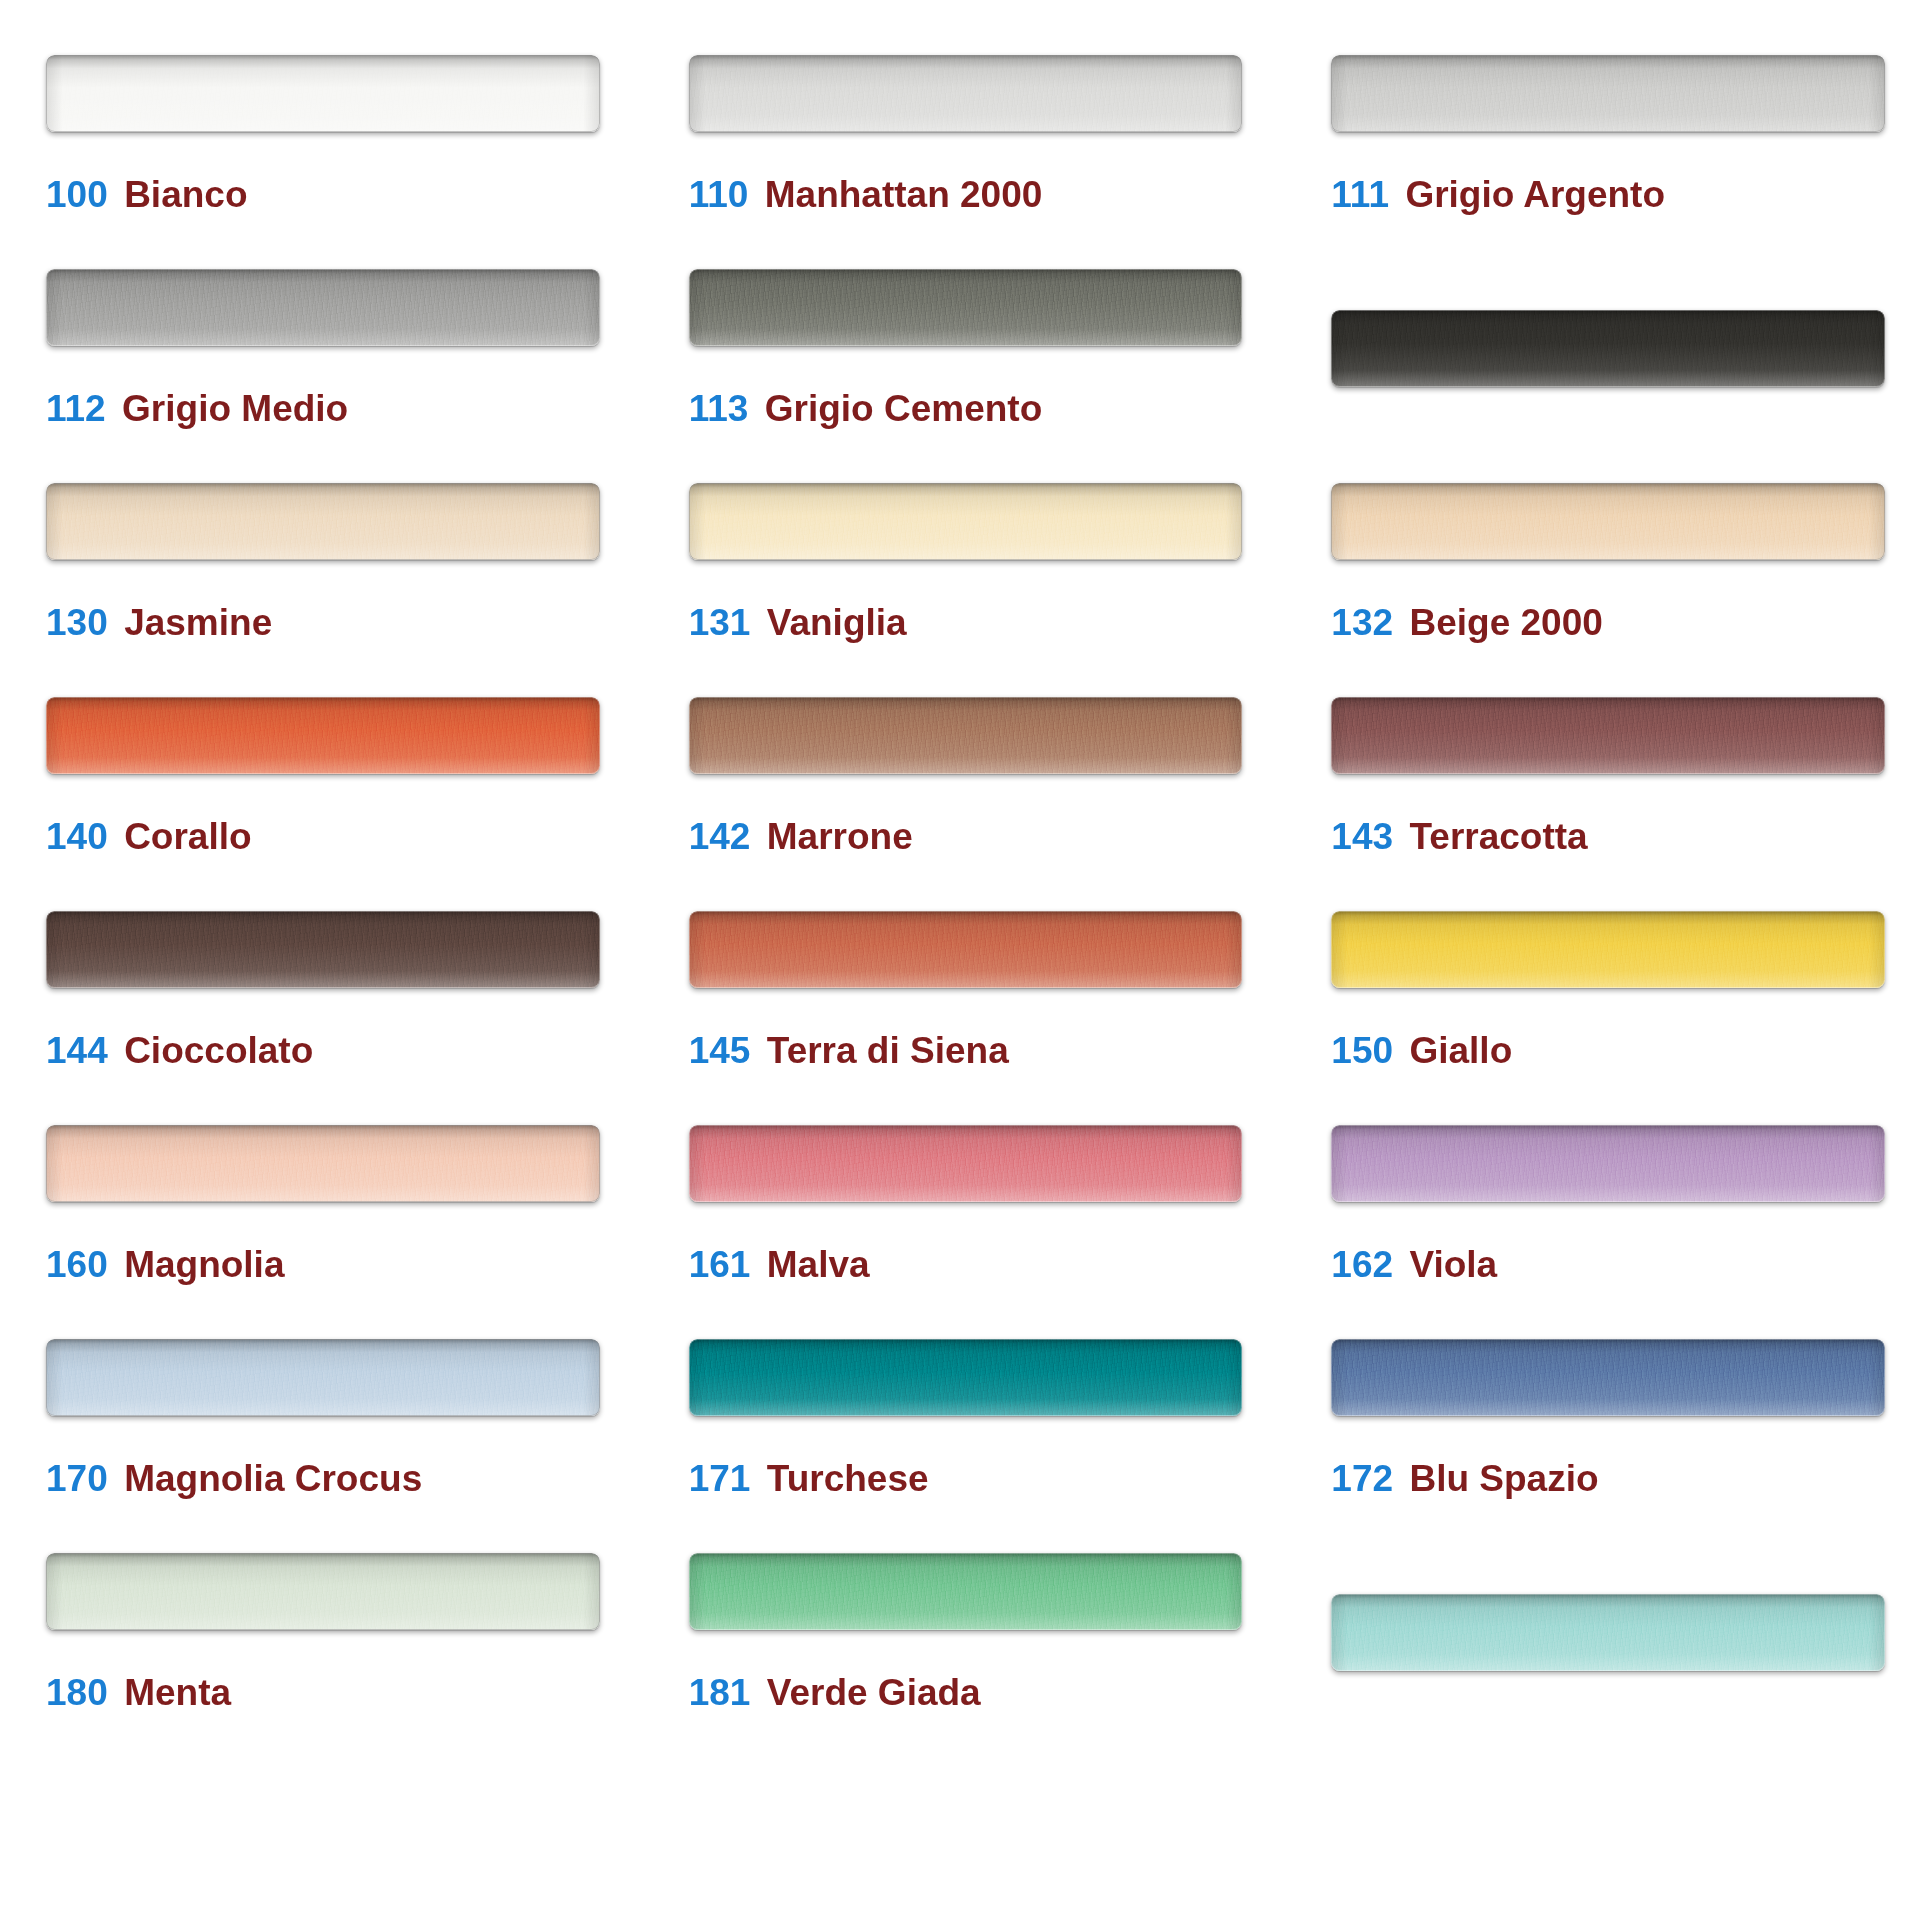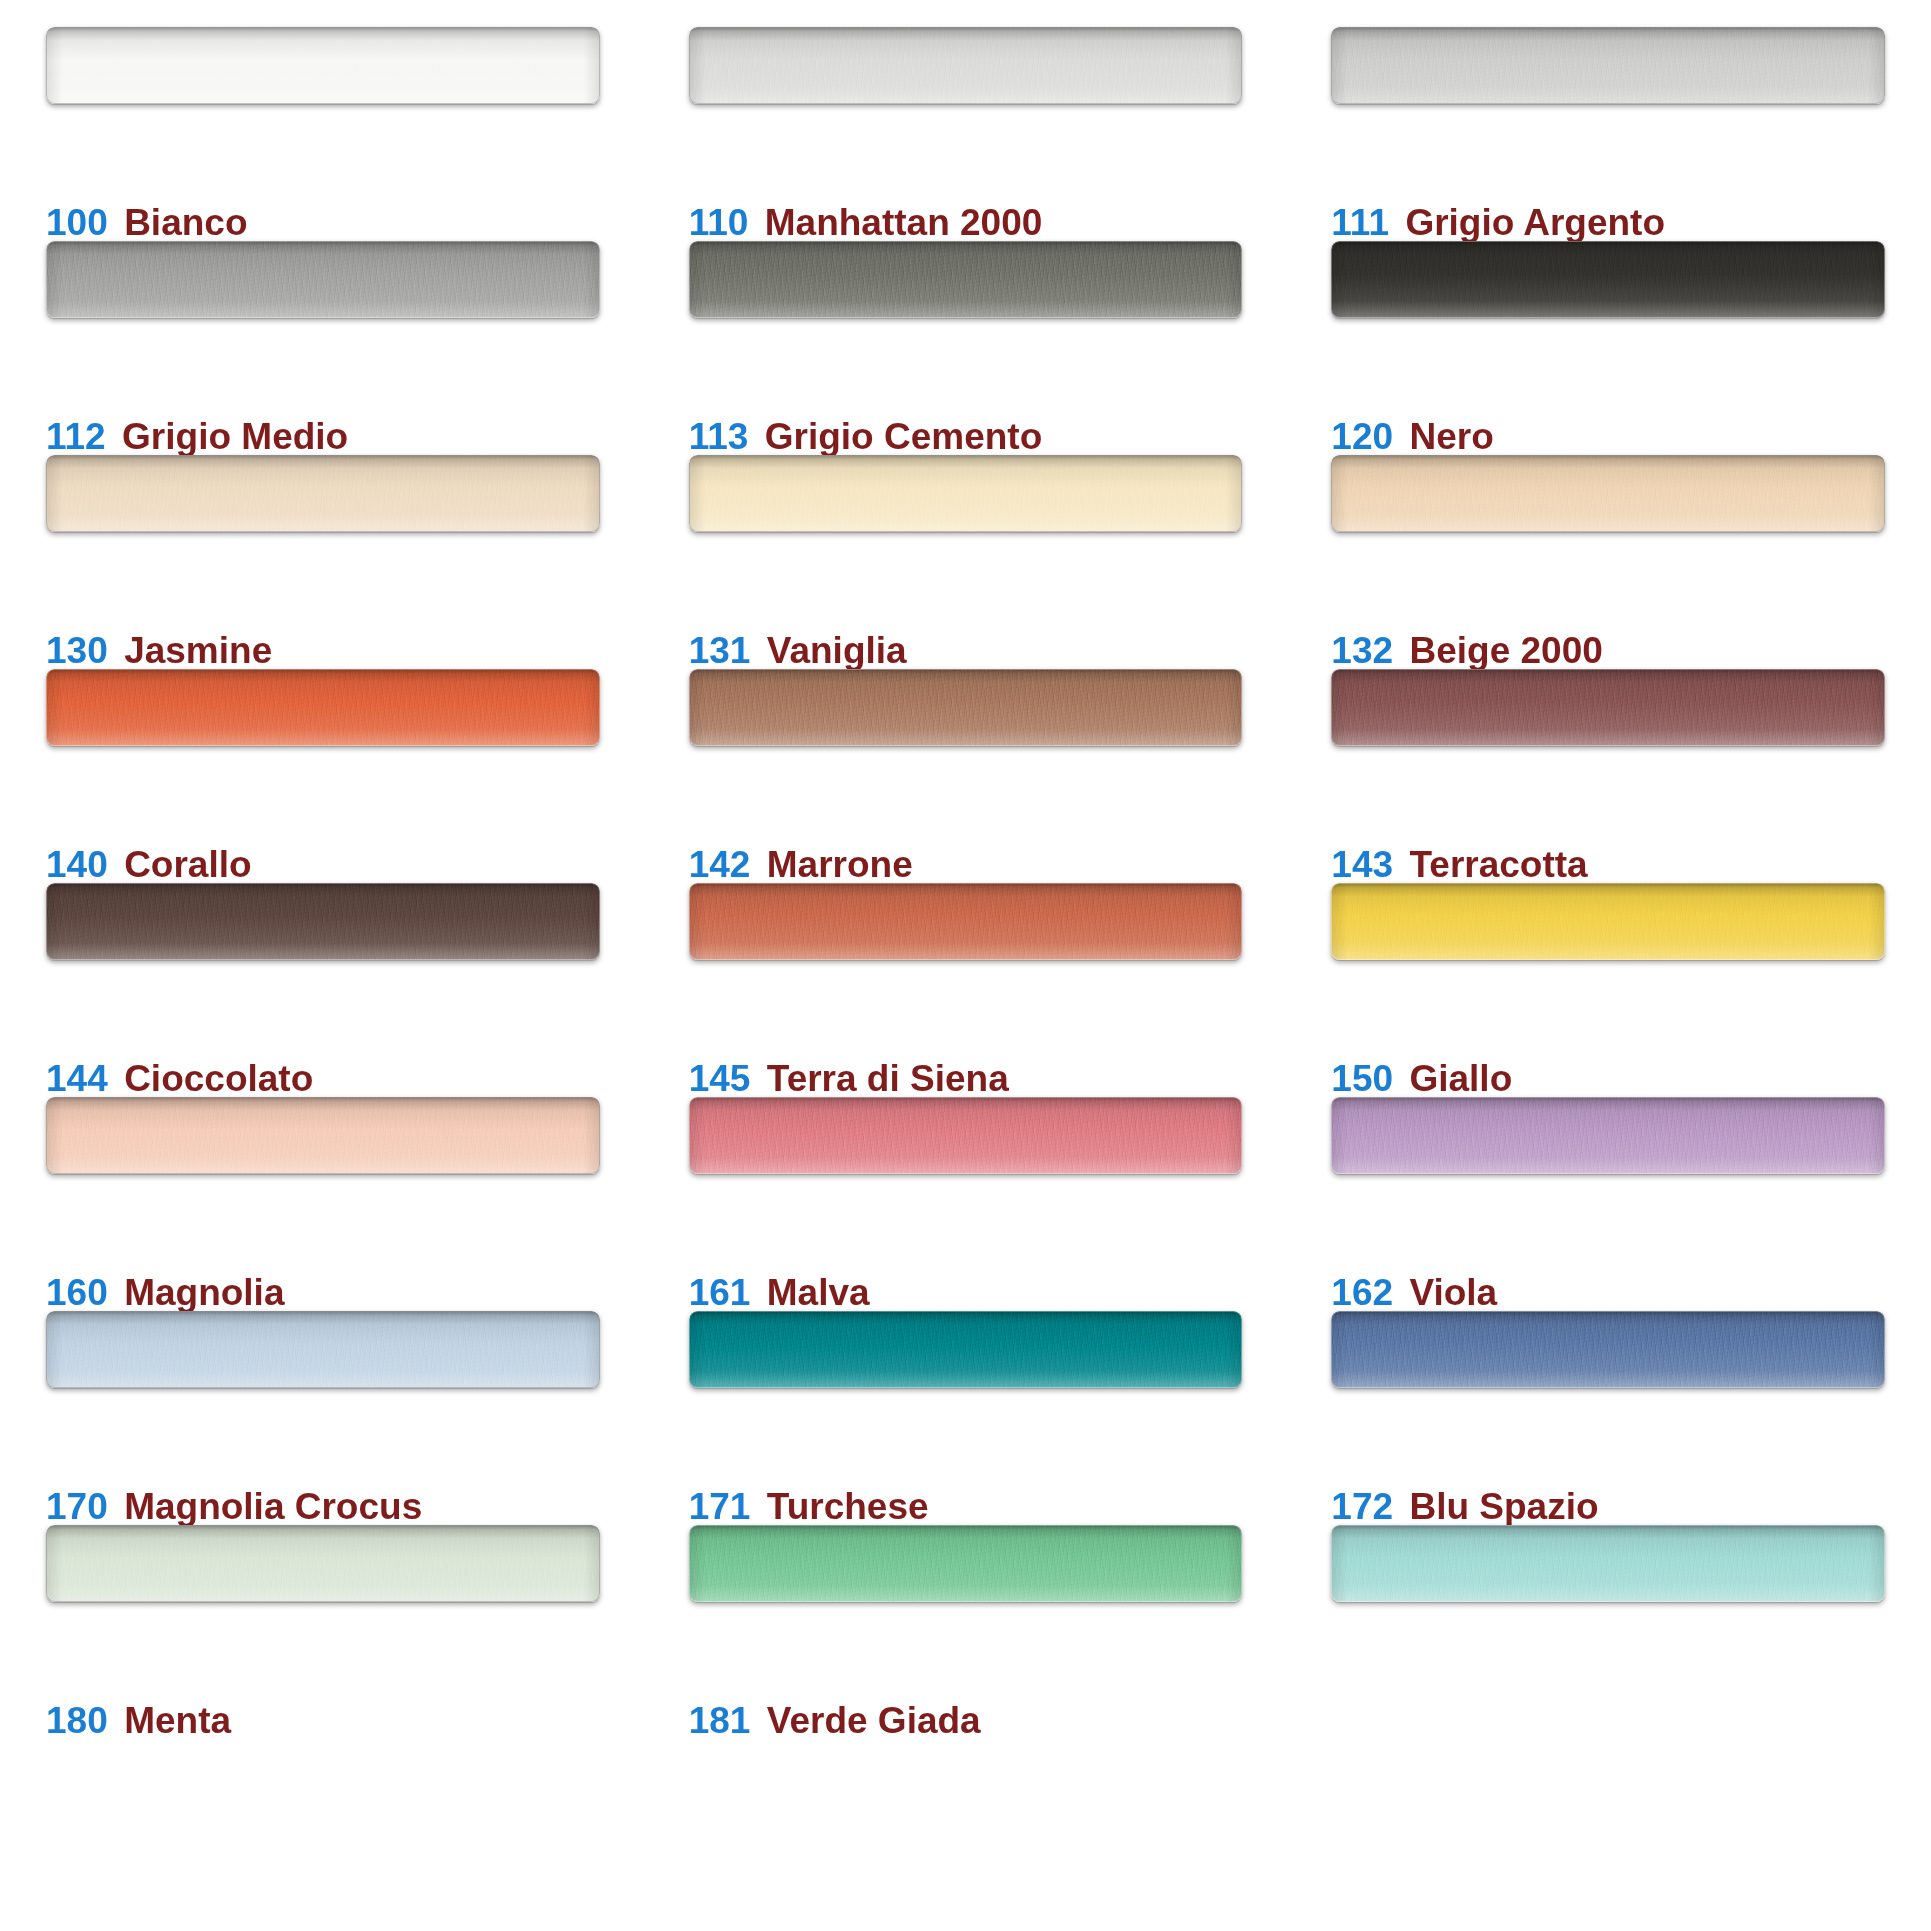--- a/index.html
+++ b/index.html
@@ -19,21 +19,21 @@
     display: grid;
     grid-template-columns: repeat(3, 1fr);
     column-gap: 89px;
     row-gap: 0px;
   }
 
   .swatch-cell {
     height: 214px;
     display: flex;
     flex-direction: column;
-    justify-content: space-between;
+    justify-content: center;
   }
 
   .swatch-cell.empty { visibility: hidden; }
 
   
   .swatch-bar-wrap {
     position: relative;
     width: 100%;
     height: 77px;
     border-radius: 8.7px;
@@ -230,24 +230,20 @@
     <div class="swatch-cell">
       <div class="swatch-bar-wrap">
         <div class="swatch-bar">
           <div class="swatch-fill" style="background: rgb(51, 50, 46);"></div>
           <div class="swatch-grain"></div>
           <div class="swatch-shade"></div>
           <div class="swatch-ends"></div>
           <div class="swatch-rim"></div>
         </div>
       </div>
-      <div class="swatch-label">
-        <span class="swatch-code">120</span>
-        <span class="swatch-name">Nero</span>
-      </div>
     </div>
     <div class="swatch-cell">
       <div class="swatch-bar-wrap">
         <div class="swatch-bar pale">
           <div class="swatch-fill" style="background: rgb(239, 220, 195);"></div>
           <div class="swatch-grain"></div>
           <div class="swatch-shade"></div>
           <div class="swatch-ends"></div>
           <div class="swatch-rim"></div>
         </div>

